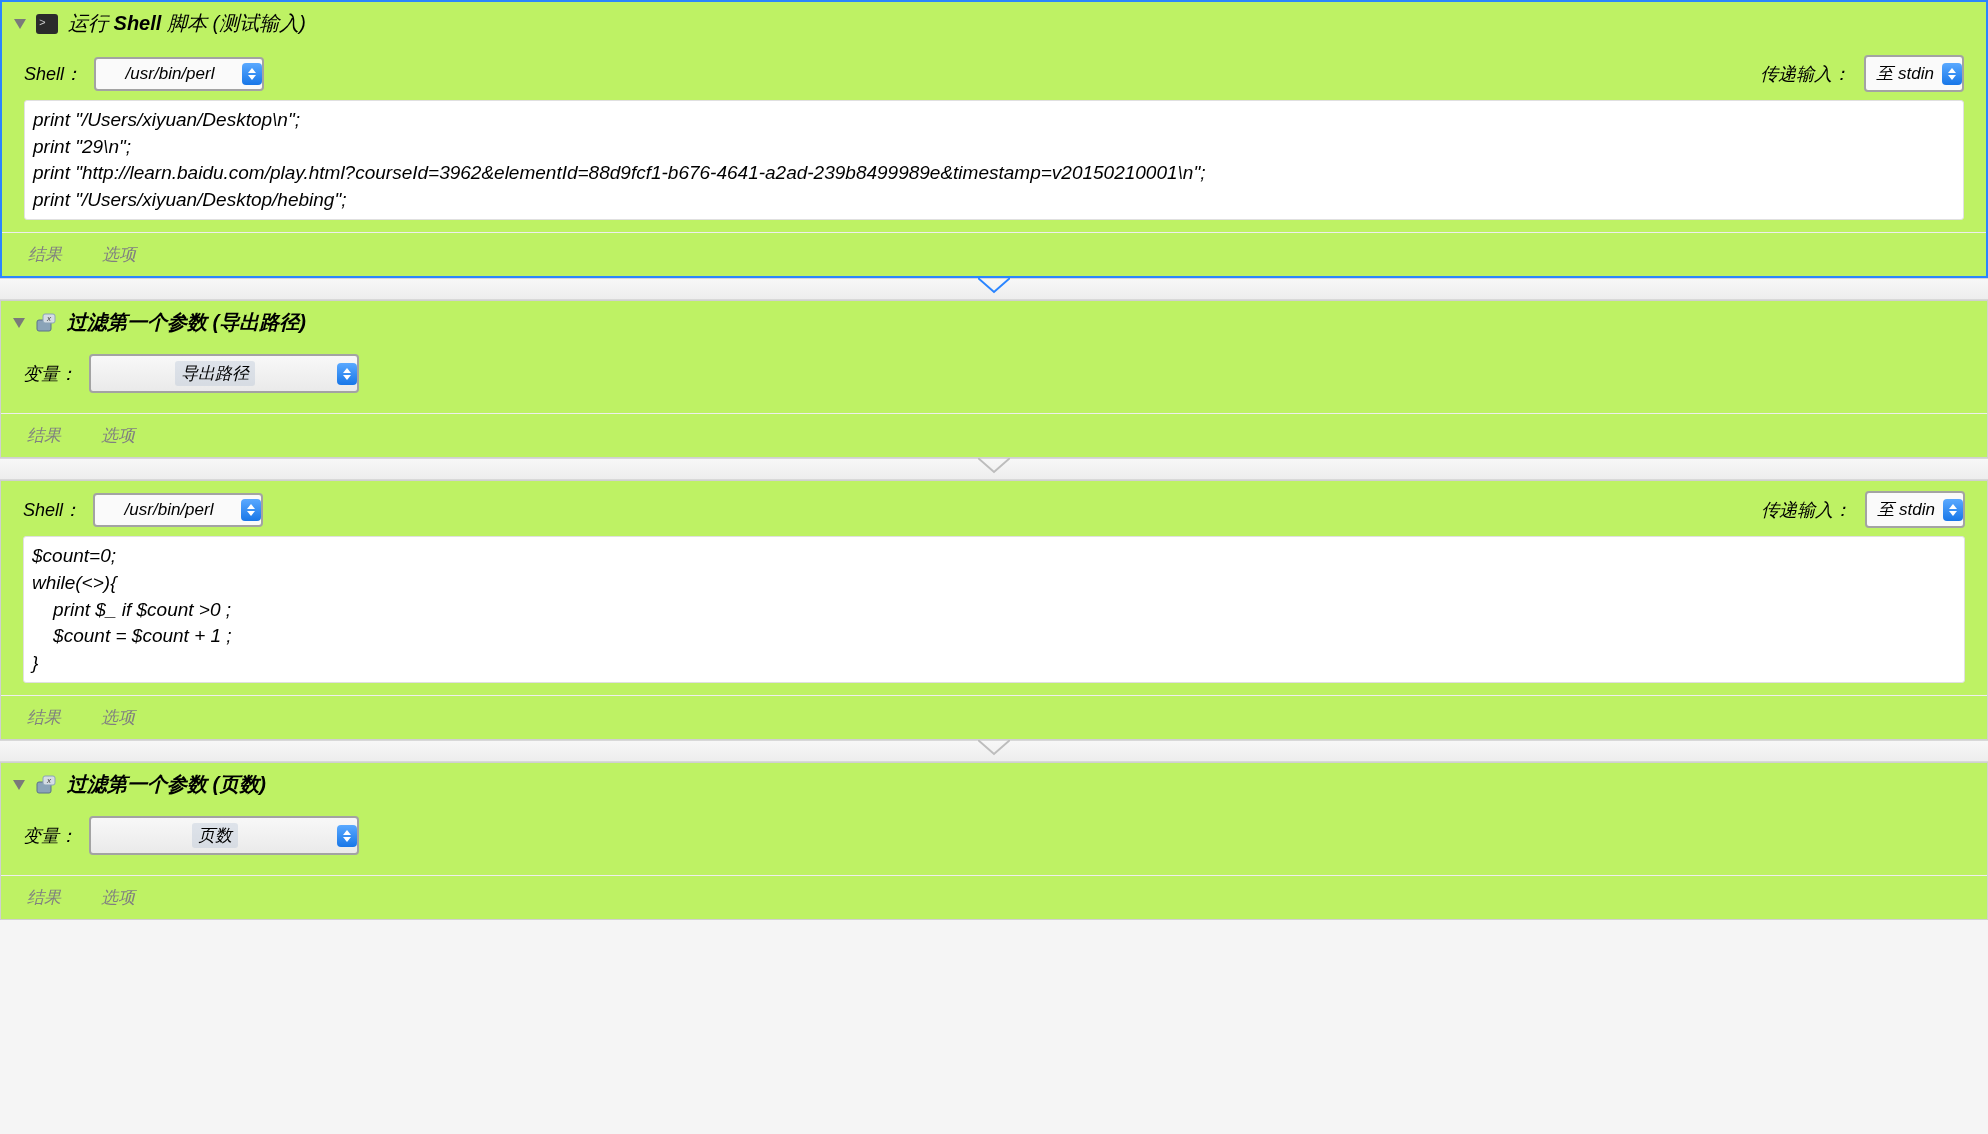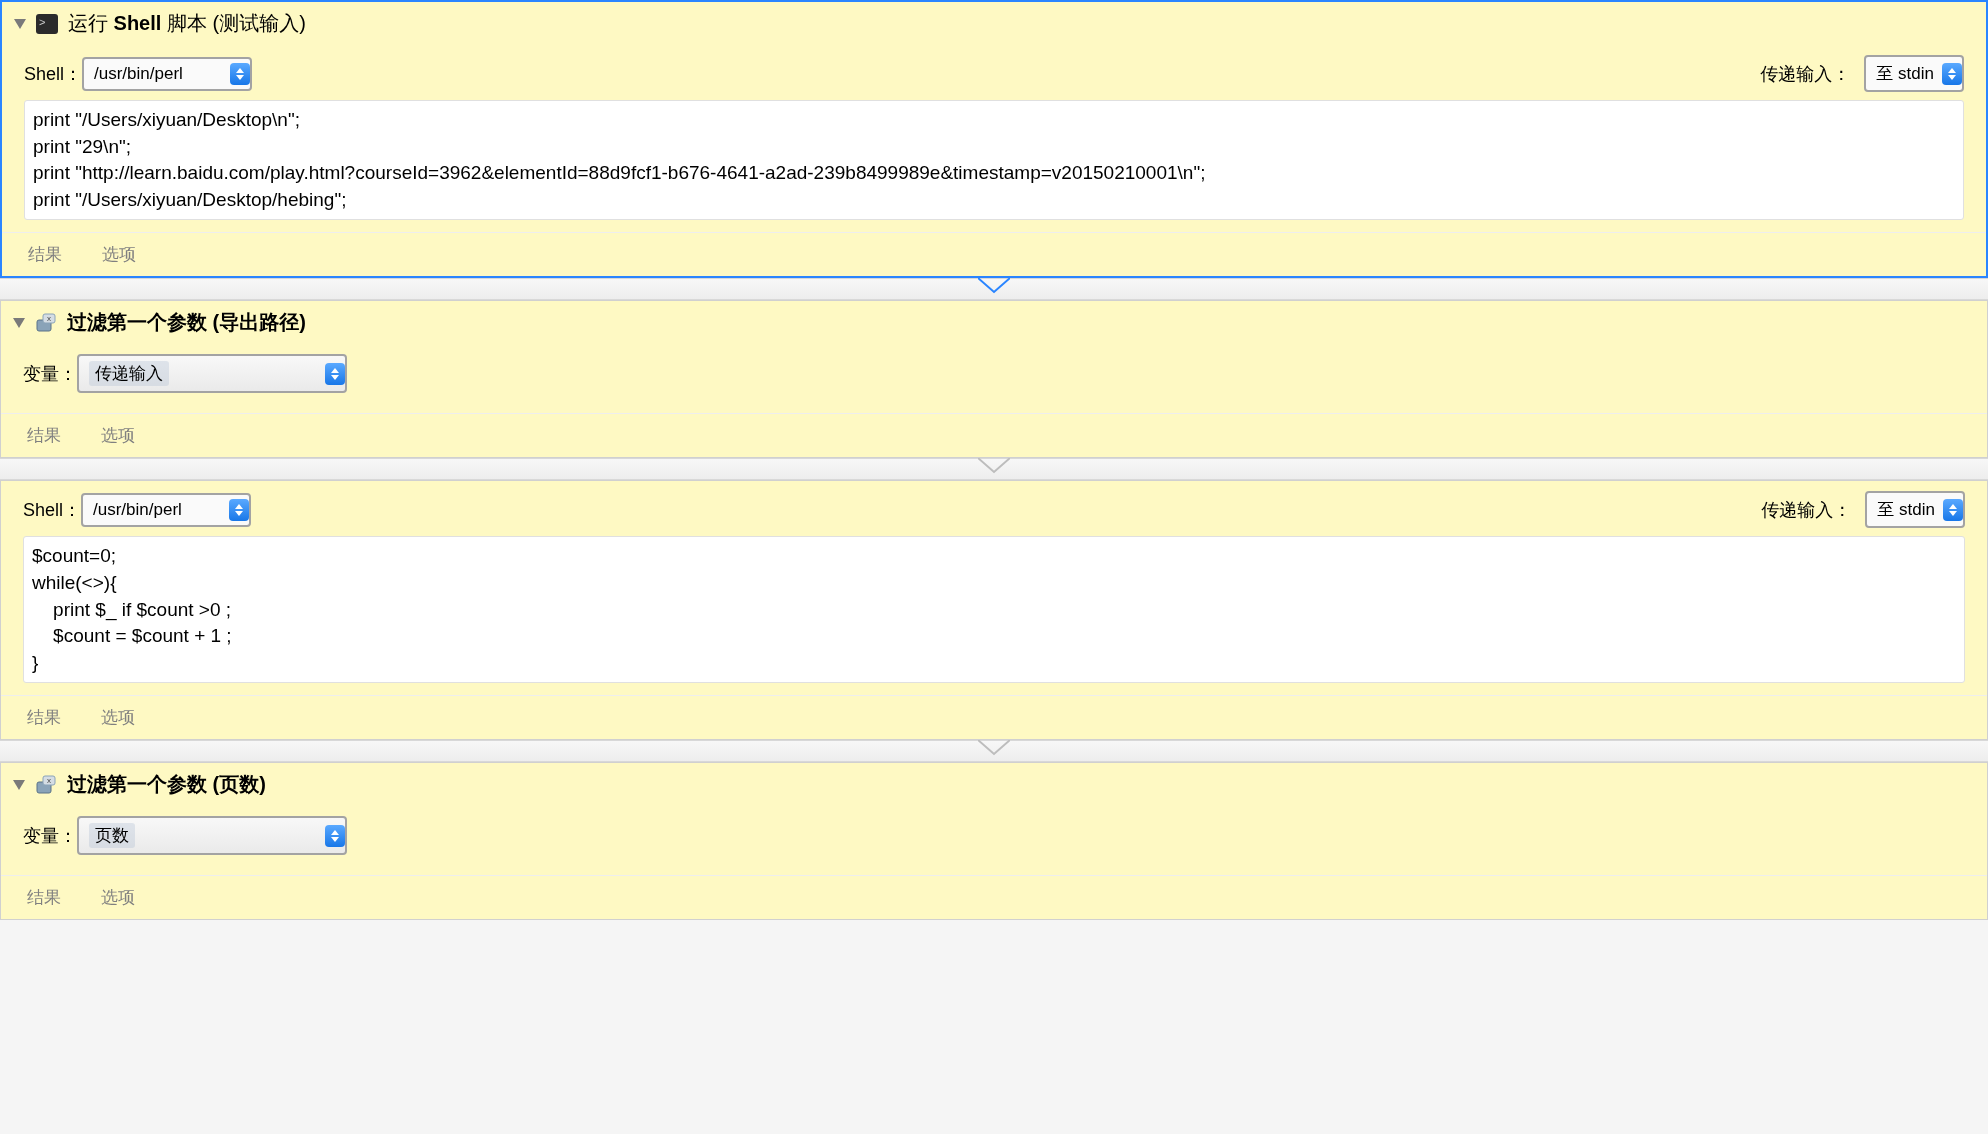--- a/index.html
+++ b/index.html
@@ -3,23 +3,24 @@
 <meta charset="utf-8">
 <style>
 * { box-sizing: border-box; margin: 0; padding: 0; }
 body {
   font-family: -apple-system, "Helvetica Neue", Arial, sans-serif;
   font-size: 18px;
   background: #f5f5f5;
   color: #000;
 }
 .action-block {
-  background: #fef9c3;
+  background: #bef264;
   border: 1px solid #d0d0d0;
   margin-bottom: 0;
+  font-style: italic;
 }
 .action-block.selected {
   border: 2px solid #2a85ff;
   border-top-width: 2px;
 }
 .block-header {
   display: flex;
   align-items: center;
   padding: 8px 12px;
   gap: 10px;
@@ -54,22 +55,23 @@
   font-size: 20px;
   font-weight: 400;
 }
 .block-title strong { font-weight: 700; }
 .block-body {
   padding: 10px 22px 12px 22px;
 }
 .field-row {
   display: flex;
   align-items: center;
-  gap: 0;
+  gap: 12px;
   margin-bottom: 8px;
+  text-align: center;
 }
 .field-label {
   font-size: 18px;
   color: #000;
 }
 .right-field {
   margin-left: auto;
   display: flex;
   align-items: center;
   gap: 14px;
@@ -224,21 +226,21 @@
         <text x="14" y="8" font-size="8" text-anchor="middle" fill="#444">x</text>
       </svg>
     </span>
     <span class="block-title" style="font-weight:700;">过滤第一个参数 (导出路径)</span>
   </div>
   <div class="block-body">
     <div class="field-row">
       <span class="field-label">变量：</span>
       <span class="select-wrap">
         <span class="select-box token">
-          <span class="token-text">传递输入</span>
+          <span class="token-text">导出路径</span>
         </span>
         <span class="select-caret"></span>
       </span>
     </div>
   </div>
   <div class="block-footer">
     <span class="footer-link">结果</span>
     <span class="footer-link">选项</span>
   </div>
 </div>

